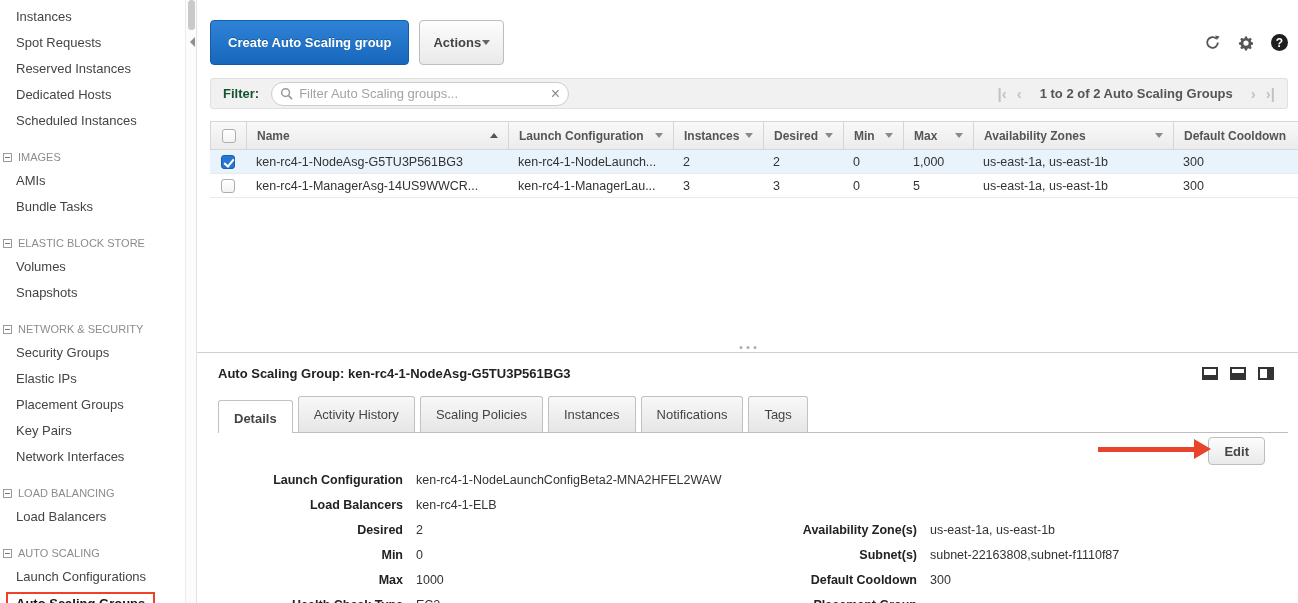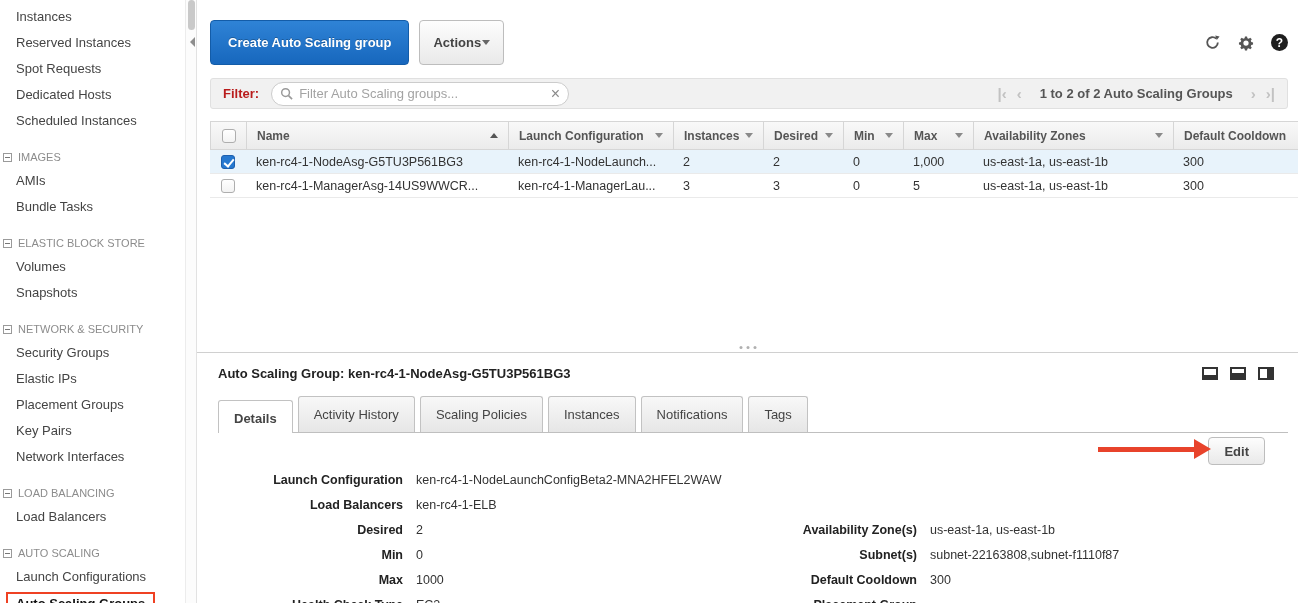--- a/index.html
+++ b/index.html
@@ -38,21 +38,21 @@
   .caret-down { width:0; height:0; border-left:4px solid transparent; border-right:4px solid transparent;
     border-top:5px solid #666; display:inline-block; }
   .toolbar-right { margin-left:auto; display:flex; align-items:center; gap:16px; }
   .icon-btn { cursor:pointer; display:flex; align-items:center; }
   .help-icon { width:17px; height:17px; border-radius:50%; background:#1e1e1e; color:#fff;
     font-size:12px; font-weight:bold; display:flex; align-items:center; justify-content:center; cursor:pointer; }
 
   .filter-bar { position:absolute; top:78px; left:13px; width:1078px; height:31px;
     background:#f1f1f1; border:1px solid #e0e0e0; border-radius:3px;
     display:flex; align-items:center; padding:0 12px; }
-  .filter-label { font-weight:bold; color:#b91c1c; margin-right:12px; }
+  .filter-label { font-weight:bold; color:#14532d; margin-right:12px; }
   .search-box { width:298px; height:24px; background:#fff; border:1px solid #ccc; border-radius:12px;
     display:flex; align-items:center; padding:0 8px; gap:6px; }
   .search-box input { flex:1; border:0; outline:0; font-size:13px; font-family:inherit; color:#555; background:transparent; }
   .search-box input::placeholder { color:#a3a3a3; }
   .clear-x { color:#8a8a8a; font-size:16px; line-height:1; cursor:pointer; }
   .pagination { margin-left:auto; display:flex; align-items:center; gap:10px;
     color:#c2c2c2; font-size:15px; font-weight:bold; }
   .pg-btn { cursor:pointer; }
   .pg-count { color:#555; font-size:13px; margin:0 8px; }
 
@@ -113,22 +113,22 @@
   .fcol.right .lbl { width:195px; }
   .val { color:#333; font-size:12.5px; white-space:nowrap; }
 </style>
 </head>
 <body>
 
 <div class="app">
 
   <aside class="sidebar">
     <div class="nav-item">Instances</div>
+    <div class="nav-item">Spot Requests</div>
     <div class="nav-item">Reserved Instances</div>
-    <div class="nav-item">Spot Requests</div>
     <div class="nav-item">Dedicated Hosts</div>
     <div class="nav-item">Scheduled Instances</div>
 
     <div class="nav-header">
       <span class="collapse-box"></span>
       <span>IMAGES</span>
     </div>
     <div class="nav-item">AMIs</div>
     <div class="nav-item">Bundle Tasks</div>
 

